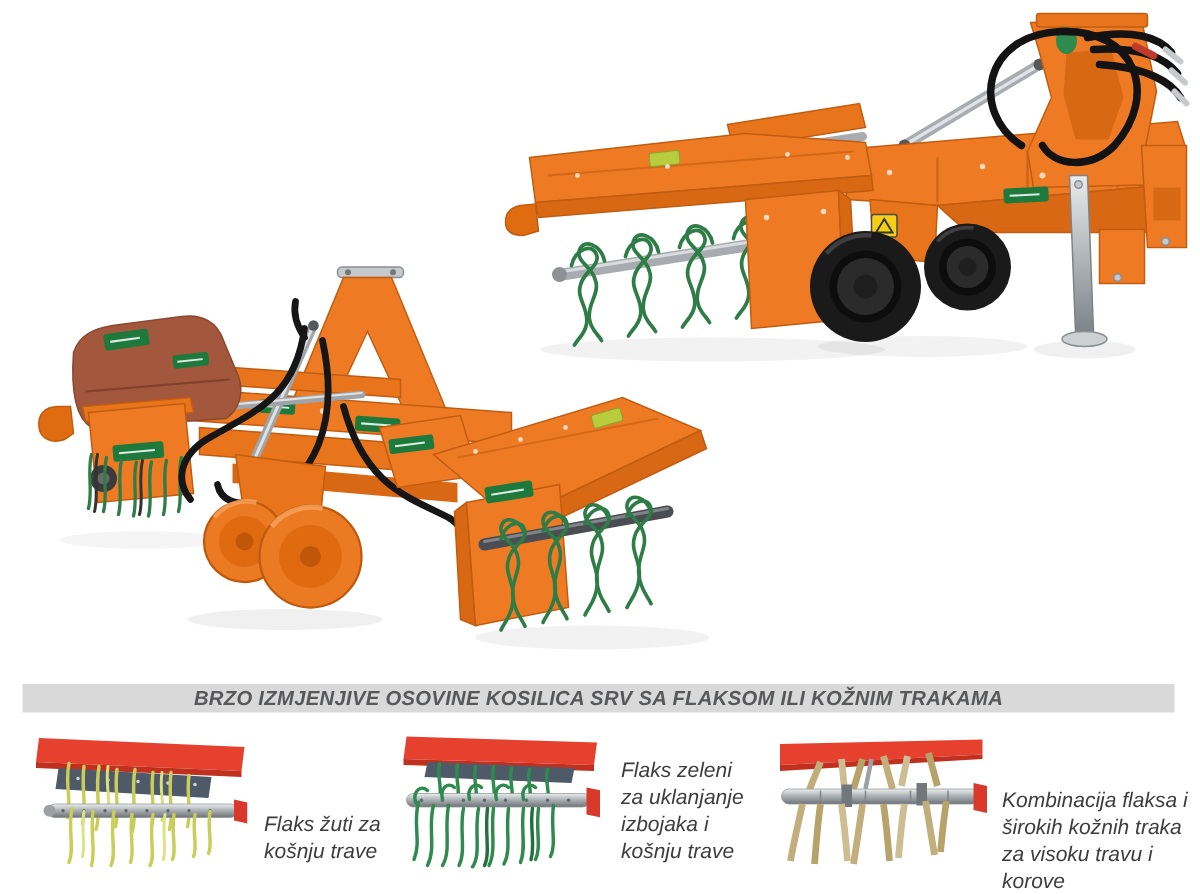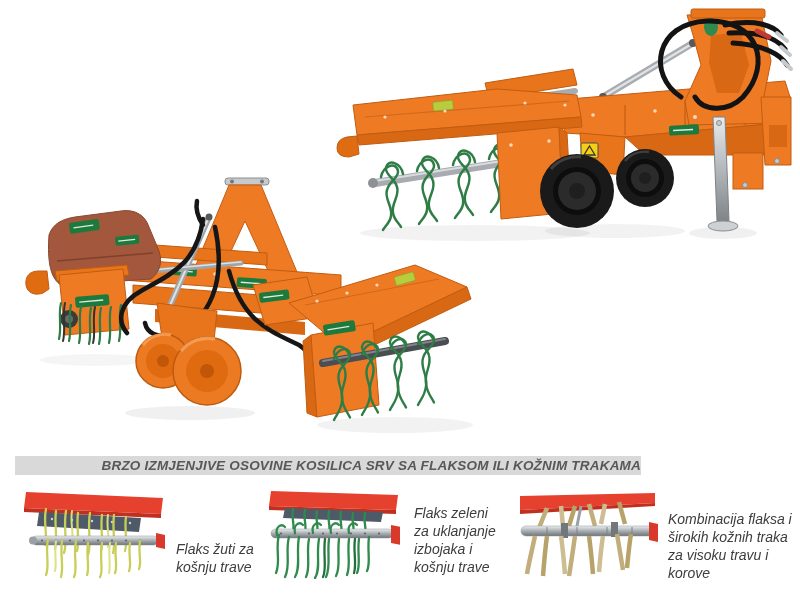--- a/index.html
+++ b/index.html
@@ -4,37 +4,37 @@
 <style>
   html,body{margin:0;padding:0;background:#fff;}
   .stage{
     position:relative;width:800px;height:596px;background:var(--page-bg,#fff);
     overflow:hidden;font-family:"Liberation Sans",sans-serif;
   }
   .machine{position:absolute;}
   #machine-right{left:325px;top:5px;}
   #machine-left{left:5px;top:175px;}
   .banner{
-    position:absolute;left:15px;top:456px;width:626px;height:19px;
+    position:absolute;left:15px;top:456px;width:768px;height:19px;
     background:var(--banner-bg,#d9d9d9);color:var(--banner-text,#57585a);
-    display:flex;align-items:center;justify-content:flex-end;
+    display:flex;align-items:center;justify-content:center;
     font-style:italic;font-weight:bold;font-size:13.5px;letter-spacing:.2px;
     white-space:nowrap;
   }
   .figure-photo{position:absolute;}
   #photo-1{left:22px;top:489px;}
   #photo-2{left:265px;top:489px;}
   #photo-3{left:517px;top:490px;}
   .figure-caption{
     position:absolute;font-style:italic;font-size:14px;line-height:18px;
     color:var(--caption-text,#3d3d3d);white-space:pre-line;
   }
   #caption-1{left:176px;top:540px;width:100px;}
   #caption-2{left:414px;top:504px;width:110px;}
-  #caption-3{left:668px;top:510px;width:128px;}
+  #caption-3{left:668px;top:524px;width:128px;}
 </style>
 </head>
 <body>
 
 <div class="stage">
 
   <svg id="machine-right" class="machine" width="470" height="245" viewBox="0 0 470 245">
     <defs>
       <linearGradient id="gSilverA" x1="0" y1="0" x2="0" y2="1">
         <stop offset="0" stop-color="#e9ebec"></stop>

